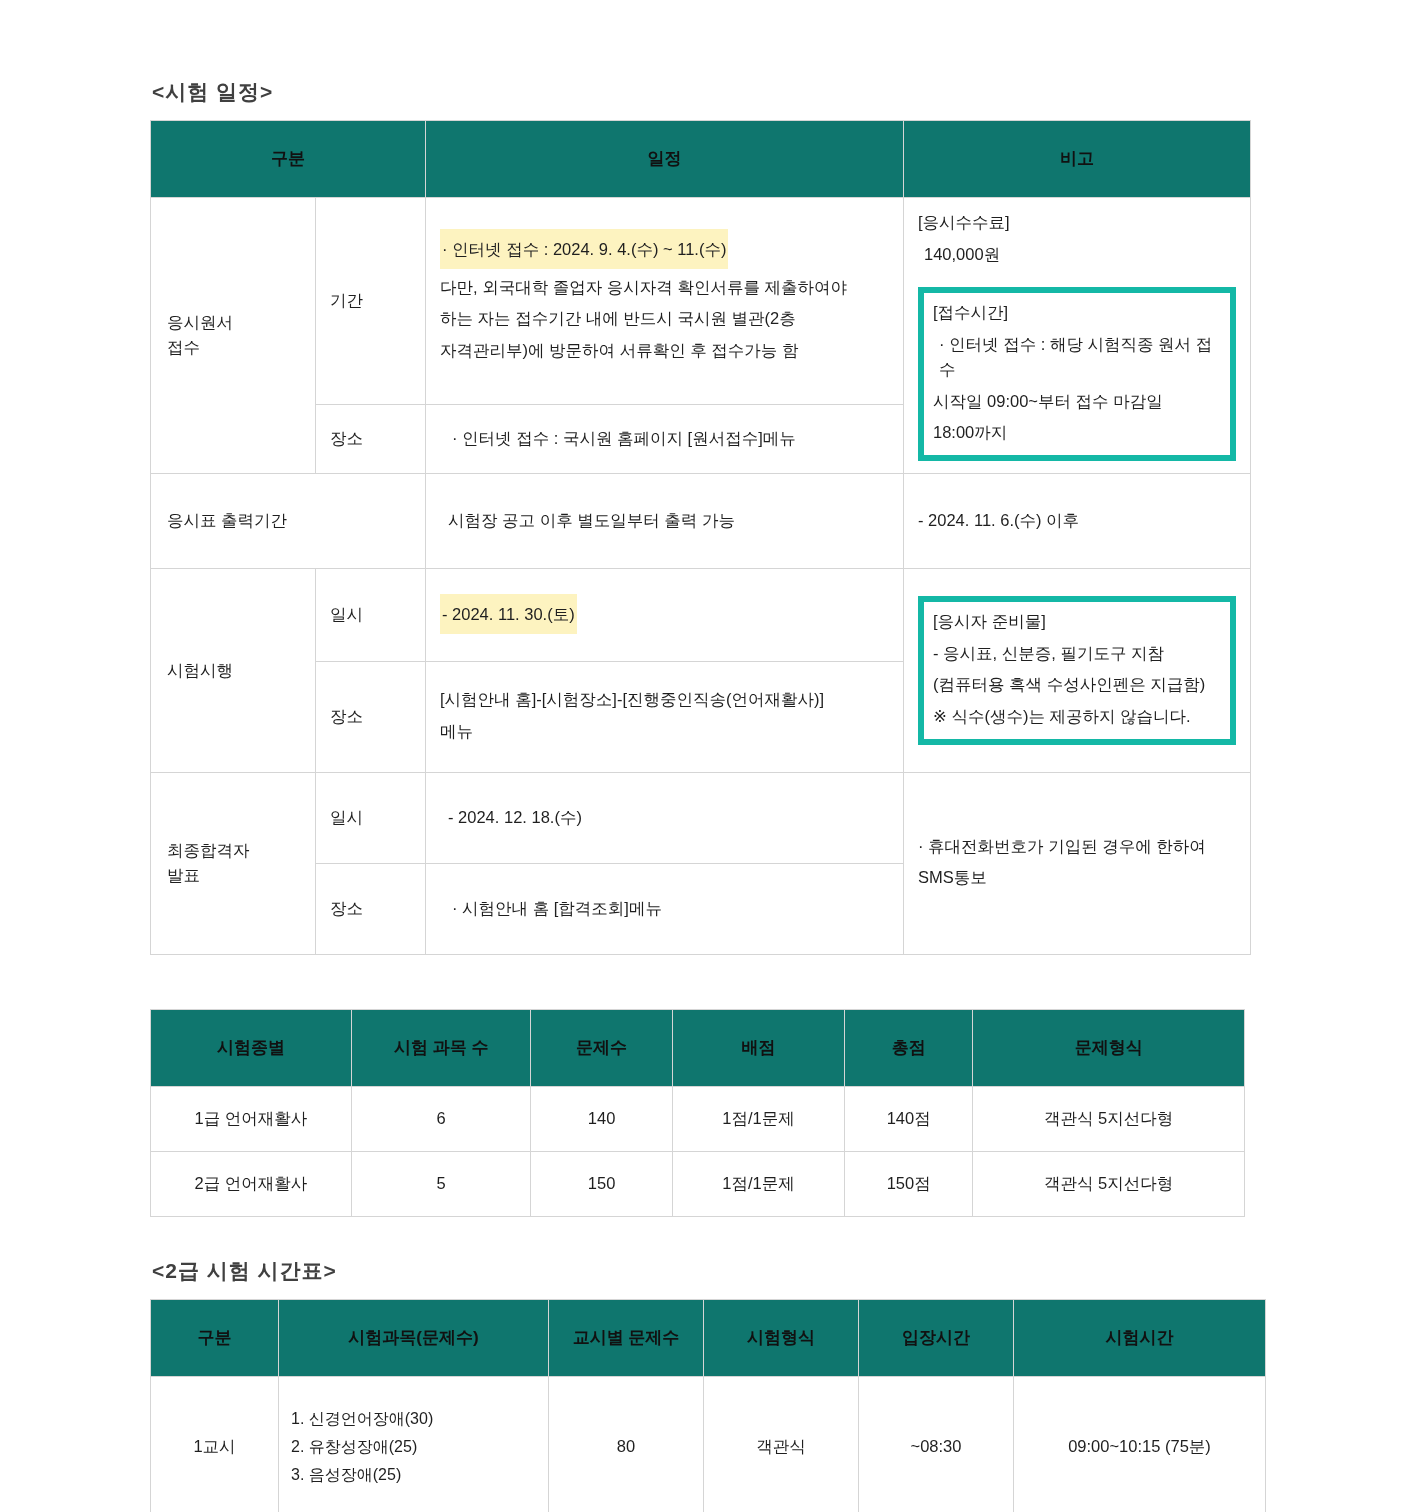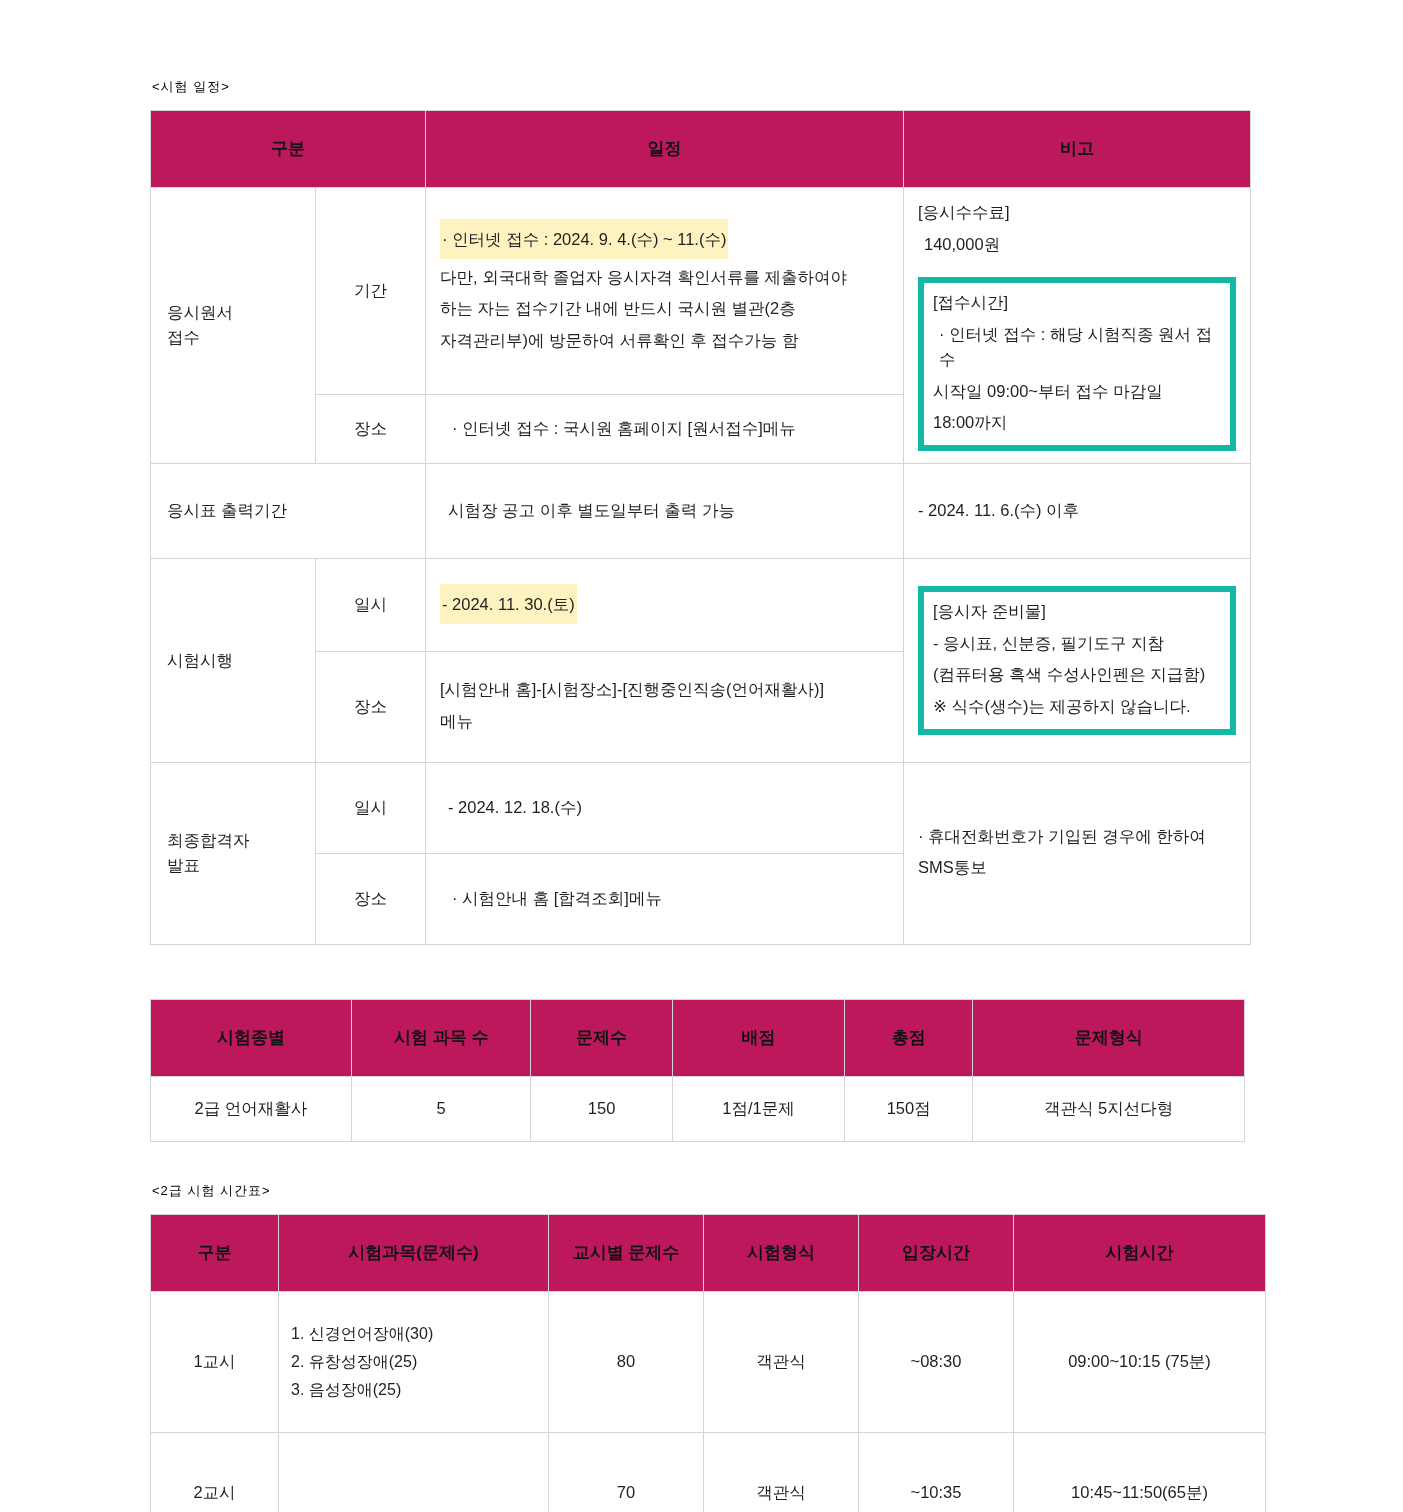--- a/index.html
+++ b/index.html
@@ -16,43 +16,43 @@
   }
   .page {
     position: relative;
     width: 1403px;
     padding: 0;
   }
   .section {
     margin: 0;
   }
   .section-title {
-    font-size: 13px;
-    font-weight: normal;
+    font-size: 21px;
+    font-weight: bold;
     letter-spacing: 1px;
-    color: #000000;
+    color: #404040;
     margin-left: 152px;
   }
   .tbl {
     border-collapse: collapse;
     table-layout: fixed;
     margin-left: 150px;
     background: #fff;
   }
   .tbl td, .tbl th {
     border: 1px solid #d5d5d5;
     vertical-align: middle;
     font-size: 16.5px;
     line-height: 1.55;
     color: #1f1f1f;
     padding: 10px 12px;
     font-weight: normal;
   }
   .tbl .hdr {
-    background: #be185d;
+    background: #0f766e;
     text-align: center;
     font-weight: bold;
     font-size: 17px;
     color: #111;
     height: 56px;
   }
   .ctr { text-align: center; }
   .lft { text-align: left; }
   .hl {
     background: #fdf3c0;
@@ -66,21 +66,20 @@
 
   
   #schedule-table { width: 1100px; }
   #schedule-table td { padding: 12px 14px; }
   #schedule-table .rowlabel {
     text-align: left;
     padding-left: 16px;
     font-size: 16.5px;
   }
   #schedule-table .sublabel {
-    text-align: center;
     font-size: 16.5px;
   }
   .cell-p { margin: 0 0 2px 0; }
   .cell-p + .cell-p { margin-top: 6px; }
   .spacer-8 { height: 10px; }
 
   
   #subjects-table { width: 1095px; border-radius: 32px; }
   #subjects-table td { height: 44px; }
 
@@ -224,20 +223,28 @@
           <th class="hdr">시험종별</th>
           <th class="hdr">시험 과목 수</th>
           <th class="hdr">문제수</th>
           <th class="hdr">배점</th>
           <th class="hdr">총점</th>
           <th class="hdr">문제형식</th>
         </tr>
       </thead>
       <tbody>
         <tr>
+          <td class="ctr">1급 언어재활사</td>
+          <td class="ctr">6</td>
+          <td class="ctr">140</td>
+          <td class="ctr">1점/1문제</td>
+          <td class="ctr">140점</td>
+          <td class="ctr">객관식 5지선다형</td>
+        </tr>
+        <tr>
           <td class="ctr">2급 언어재활사</td>
           <td class="ctr">5</td>
           <td class="ctr">150</td>
           <td class="ctr">1점/1문제</td>
           <td class="ctr">150점</td>
           <td class="ctr">객관식 5지선다형</td>
         </tr>
       </tbody>
     </table>
   </div>

